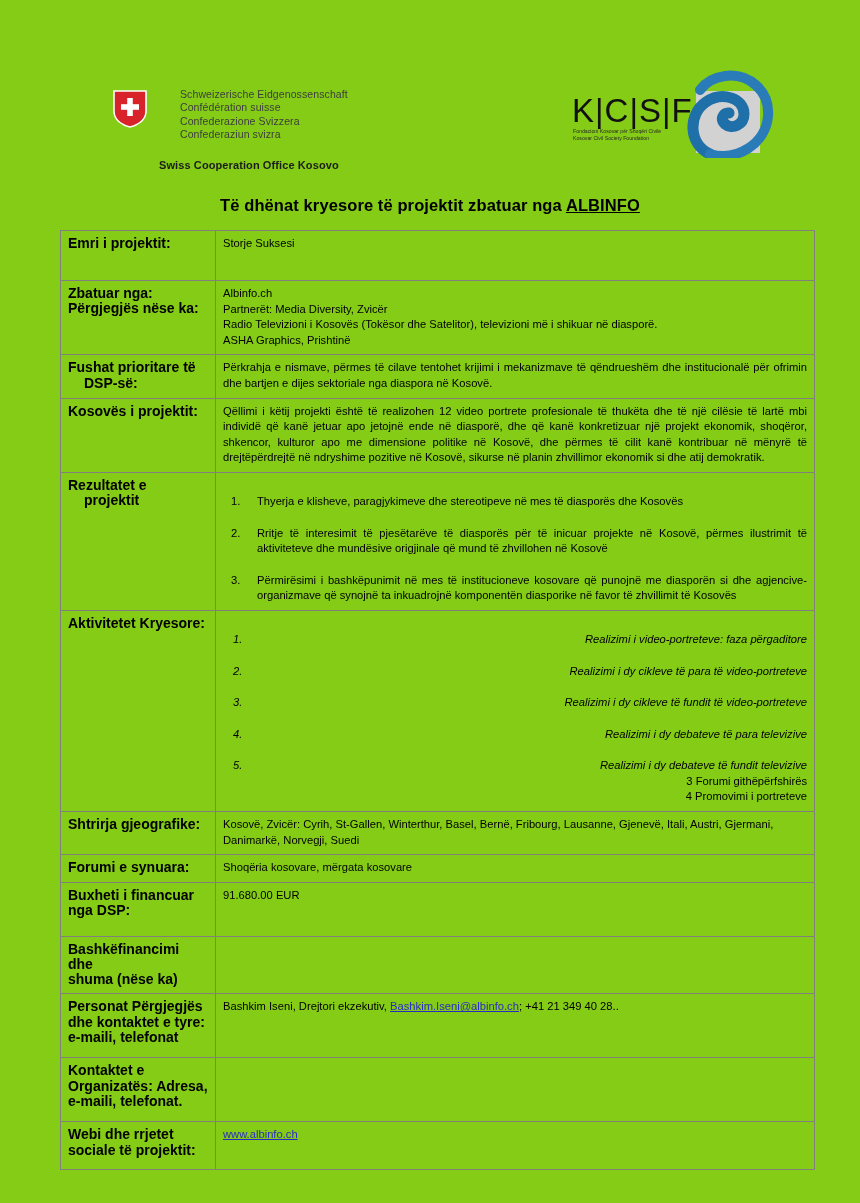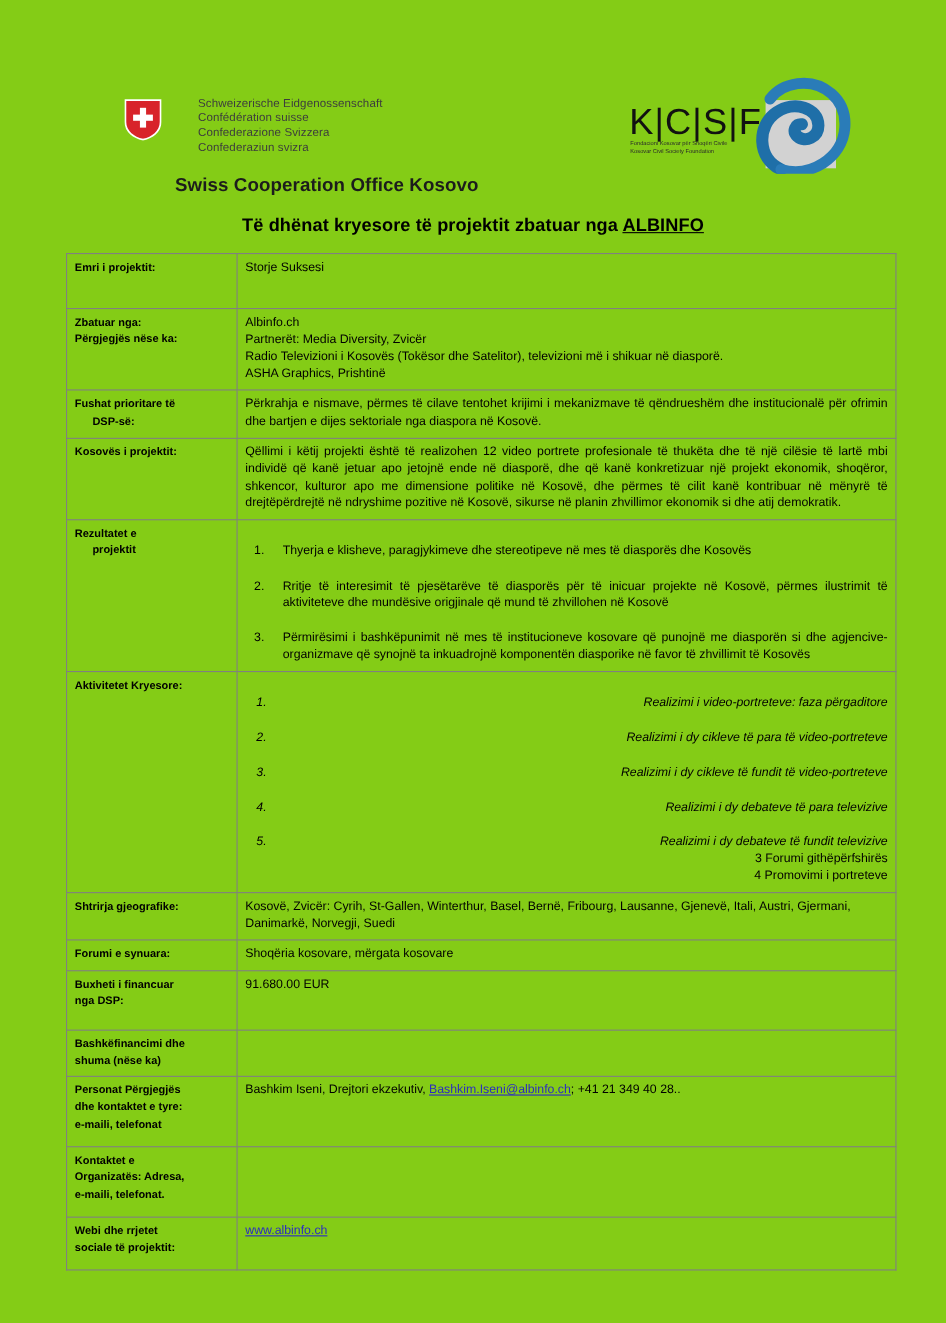--- a/index.html
+++ b/index.html
@@ -49,21 +49,21 @@
     line-height: 13.4px;
     color: #3d3d3d;
     letter-spacing: 0.1px;
     white-space: nowrap;
   }
   .swiss-text div { font-size: 10.5px; }
   .swiss-office {
     position: absolute;
     left: 159px;
     top: 159px;
-    font-size: 17px;
+    font-size: 11px;
     font-weight: bold;
     color: #1c1c1c;
     letter-spacing: 0.1px;
     white-space: nowrap;
     text-align: center;
   }
 
   .kcsf-logo {
     position: absolute;
     left: 568px;
@@ -135,21 +135,21 @@
   .tbl td {
     border: 1px solid #808080;
     vertical-align: top;
     padding: 5px 7px 6px 7px;
     font-size: 11.2px;
     line-height: 15.6px;
   }
   .tbl td.label {
     width: 140px;
     font-weight: bold;
-    font-size: 10px;
+    font-size: 14px;
     line-height: 15.2px;
   }
   .tbl td.val {
     font-weight: normal;
   }
   .just { text-align: justify; }
   .indent-1 { padding-left: 16px; display: block; }
 
   
   ol.num {

